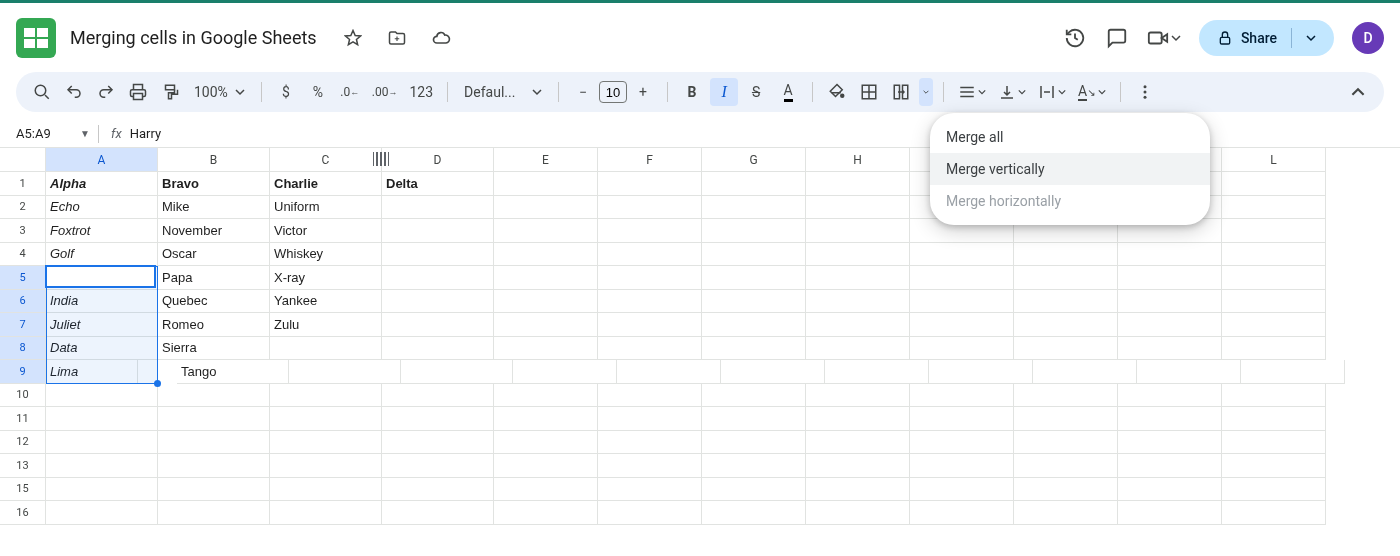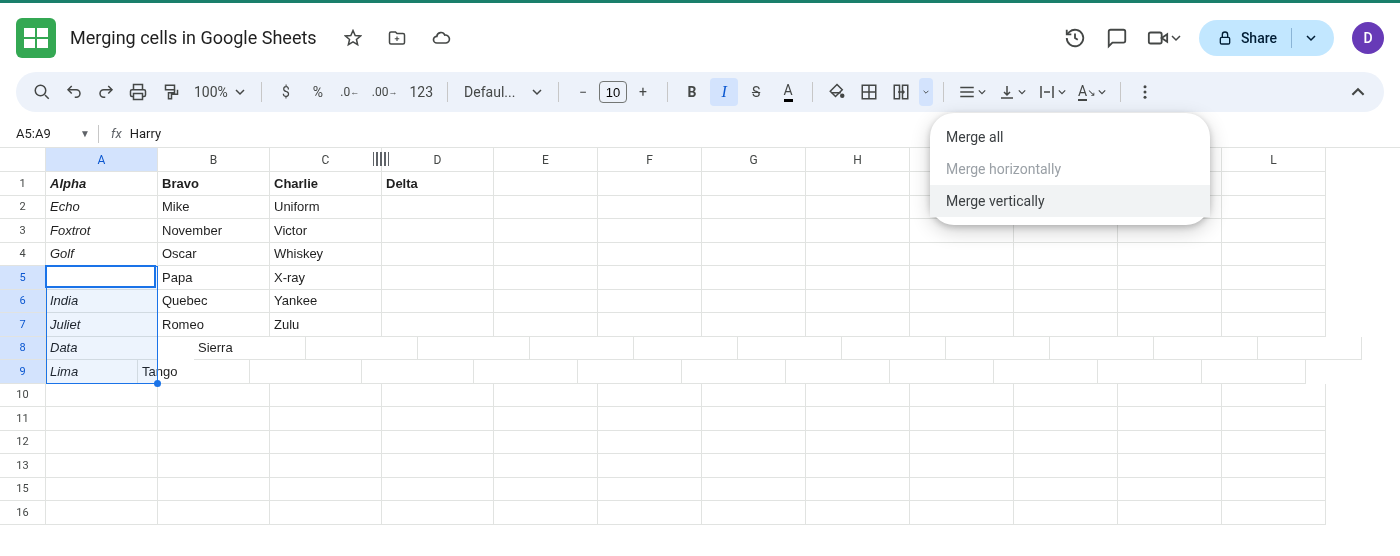--- a/index.html
+++ b/index.html
@@ -574,36 +574,36 @@
         <div class="cell" style="width: 104px;"></div>
         <div class="cell" style="width: 104px;"></div>
         <div class="cell" style="width: 104px;"></div>
         <div class="cell" style="width: 104px;"></div>
         <div class="cell" style="width: 104px;"></div>
         <div class="cell" style="width: 104px;"></div>
       </div>
       <div class="row">
         <div class="rowhead sel">8</div>
         <div class="cell italic" style="width: 112px;">Data</div>
-        <div class="cell" style="width: 112px; margin-left: 36px;">Sierra</div>
+        <div class="cell" style="width: 112px;">Sierra</div>
         <div class="cell" style="width: 112px;"></div>
         <div class="cell" style="width: 112px;"></div>
         <div class="cell" style="width: 104px;"></div>
         <div class="cell" style="width: 104px;"></div>
         <div class="cell" style="width: 104px;"></div>
         <div class="cell" style="width: 104px;"></div>
         <div class="cell" style="width: 104px;"></div>
         <div class="cell" style="width: 104px;"></div>
         <div class="cell" style="width: 104px;"></div>
         <div class="cell" style="width: 104px;"></div>
       </div>
       <div class="row">
         <div class="rowhead sel">9</div>
         <div class="cell italic" style="width: 92px;">Lima</div>
-        <div class="cell" style="width: 112px;">Tango</div>
+        <div class="cell" style="width: 112px; margin-left: 39px;">Tango</div>
         <div class="cell" style="width: 112px;"></div>
         <div class="cell" style="width: 112px;"></div>
         <div class="cell" style="width: 104px;"></div>
         <div class="cell" style="width: 104px;"></div>
         <div class="cell" style="width: 104px;"></div>
         <div class="cell" style="width: 104px;"></div>
         <div class="cell" style="width: 104px;"></div>
         <div class="cell" style="width: 104px;"></div>
         <div class="cell" style="width: 104px;"></div>
         <div class="cell" style="width: 104px;"></div>
@@ -699,15 +699,15 @@
         <div class="cell" style="width: 104px;"></div>
       </div>
     </div>
     <div class="sel-range" style="left: 46px; top: 118px; width: 112px; height: 117.5px;"></div>
     <div class="active-cell" style="left: 45px; top: 117px; width: 111px; height: 22.5px;"></div>
     <div class="sel-handle" style="left: 154px; top: 231.5px;"></div>
   </div>
 
 <div class="dropdown" id="merge-menu" style="top:113px; left:930px;border-radius:24px;">
     <div class="dropdown-item">Merge all</div>
+    <div class="dropdown-item hover">Merge vertically</div>
     <div class="dropdown-item disabled">Merge horizontally</div>
-    <div class="dropdown-item hover">Merge vertically</div>
   </div>
 
 </body></html>

